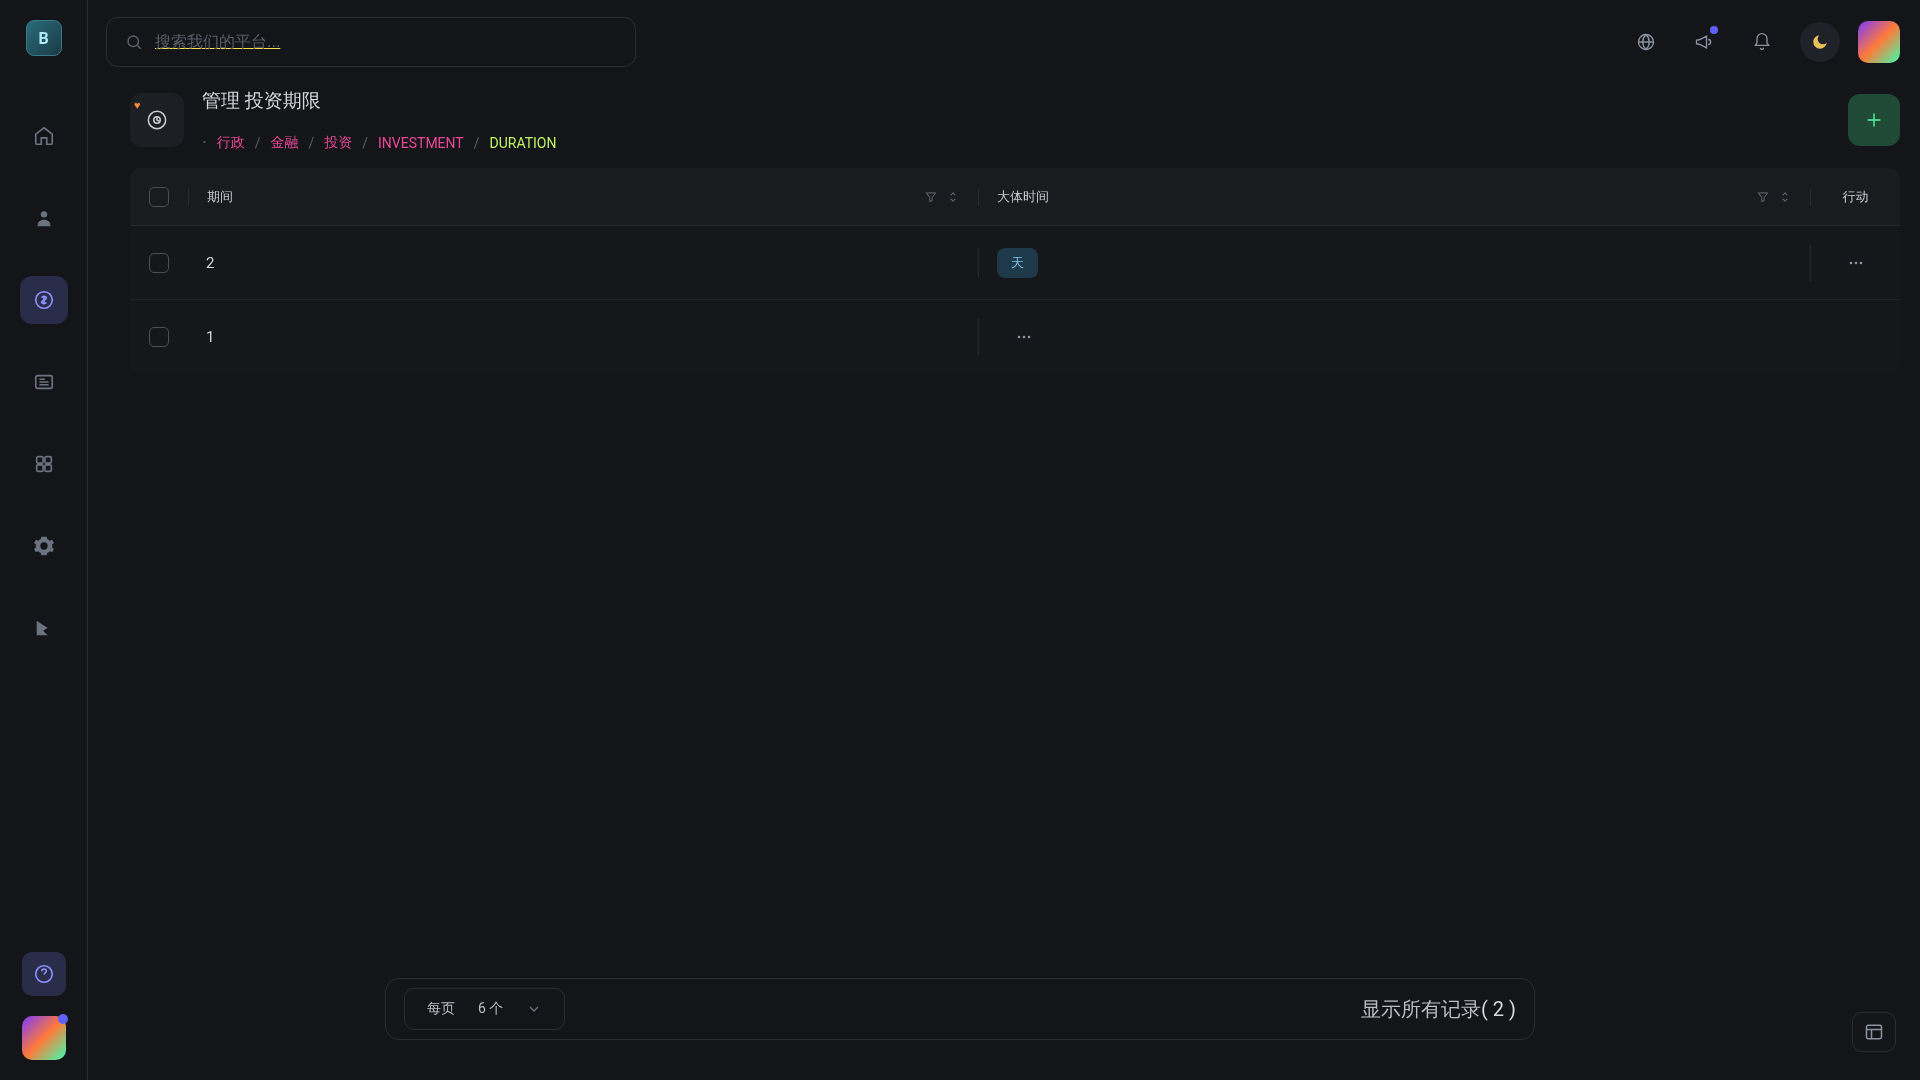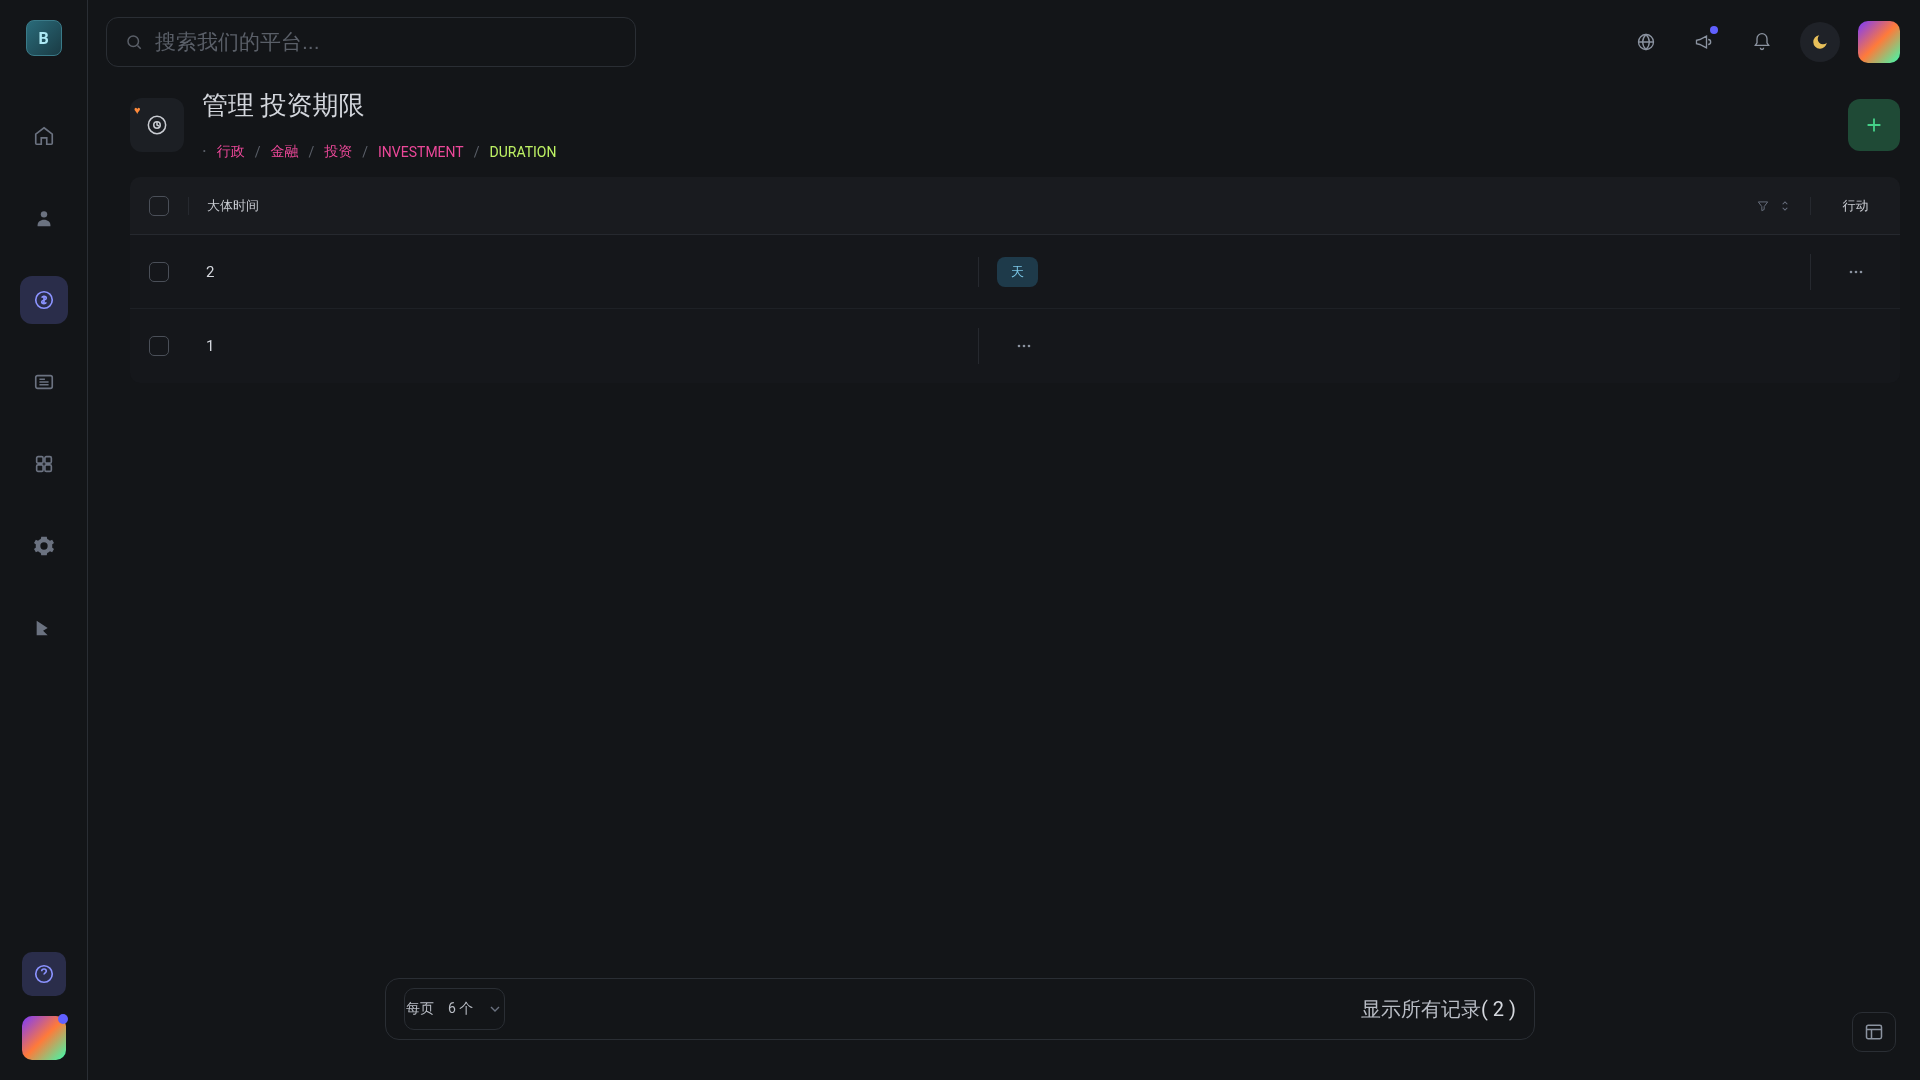--- a/index.html
+++ b/index.html
@@ -77,21 +77,21 @@
   width: 530px; height: 50px;
   border: 1px solid #2a2e34;
   border-radius: 12px;
   display: flex; align-items: center;
   padding: 0 18px;
   gap: 12px;
   color: #5a5f68;
 }
 .search-box input {
   flex: 1; background: transparent; border: none; outline: none;
-  color: #84cc16; font-size: 21px;
+  color: #fde047; font-size: 16px; text-decoration: underline;
 }
 .search-box input::placeholder { color: #5a5f68; }
 .topbar-right {
   margin-left: auto;
   display: flex; align-items: center; gap: 18px;
 }
 .icon-btn {
   width: 40px; height: 40px;
   display: flex; align-items: center; justify-content: center;
   color: #8b93a0;
@@ -121,21 +121,21 @@
   background: #1c1f24;
   display: flex; align-items: center; justify-content: center;
   position: relative;
   color: #c9ccd2;
 }
 .header-icon .heart {
   position: absolute; top: 6px; left: 4px;
   color: #ff8a3a; font-size: 11px;
 }
 .header-text { flex: 1; }
-.page-title { color: #d4d7dd; font-size: 26px; font-weight: 500; margin-bottom: 20px; }
+.page-title { color: #d4d7dd; font-size: 19px; font-weight: 500; margin-bottom: 20px; }
 .breadcrumb { display: flex; align-items: center; gap: 10px; color: #6b7280; font-size: 14px; }
 .breadcrumb .crumb { color: #ec4899; }
 .breadcrumb .sep { color: #5a5f68; }
 .breadcrumb .active { color: #bef264; }
 .breadcrumb .dot-sep { color: #5a5f68; font-size: 18px; line-height: 10px; }
 .add-btn {
   width: 52px; height: 52px;
   border-radius: 12px;
   background: #1f4a36;
   display: flex; align-items: center; justify-content: center;
@@ -197,22 +197,22 @@
   border: 1px solid #2a2e34;
   border-radius: 14px;
   display: flex; align-items: center;
   padding: 0 18px;
 }
 .per-page {
   height: 42px;
   border: 1px solid #2a2e34;
   border-radius: 10px;
   display: flex; align-items: center;
-  padding: 0 1px;
-  gap: 14px;
+  padding: 0 22px;
+  gap: 23px;
   color: #b9bdc5;
   font-size: 14px;
 }
 .per-page svg { width: 16px; height: 16px; color: #6b7280; }
 .records-count {
   margin-left: auto;
   color: #b9bdc5;
   font-size: 20px;
 }
 .records-count .num { color: #d4d7dd; }
@@ -350,20 +350,31 @@
           <path d="M12 5v14M5 12h14"></path>
         </svg>
     </div>
   </div>
 
   <div class="table">
     <div class="thead">
       <div class="th-check">
           <div class="checkbox"></div>
         </div>
+      <div class="th col-period">
+        <span class="th-label">期间</span>
+        <span class="th-controls">
+          <svg viewBox="0 0 24 24" fill="none" stroke="currentColor" stroke-width="1.6">
+              <path d="M4 5h16l-6 8v5l-4 2v-7L4 5z"></path>
+            </svg>
+          <svg viewBox="0 0 24 24" fill="none" stroke="currentColor" stroke-width="1.8">
+              <path d="M8 9l4-4 4 4M8 15l4 4 4-4"></path>
+            </svg>
+        </span>
+      </div>
       <div class="th col-approx">
         <span class="th-label">大体时间</span>
         <span class="th-controls">
           <svg viewBox="0 0 24 24" fill="none" stroke="currentColor" stroke-width="1.6">
               <path d="M4 5h16l-6 8v5l-4 2v-7L4 5z"></path>
             </svg>
           <svg viewBox="0 0 24 24" fill="none" stroke="currentColor" stroke-width="1.8">
               <path d="M8 9l4-4 4 4M8 15l4 4 4-4"></path>
             </svg>
         </span>

